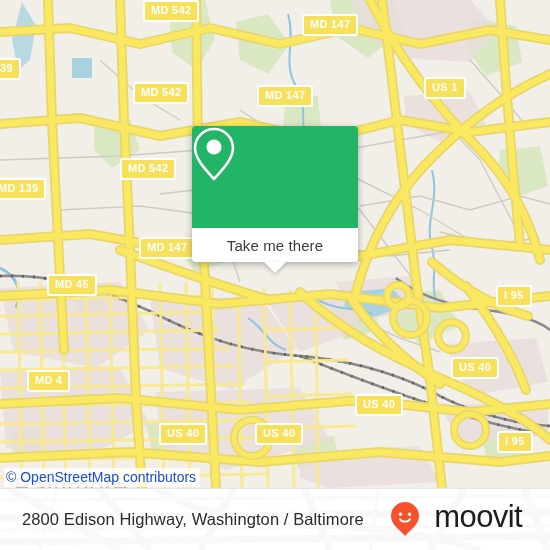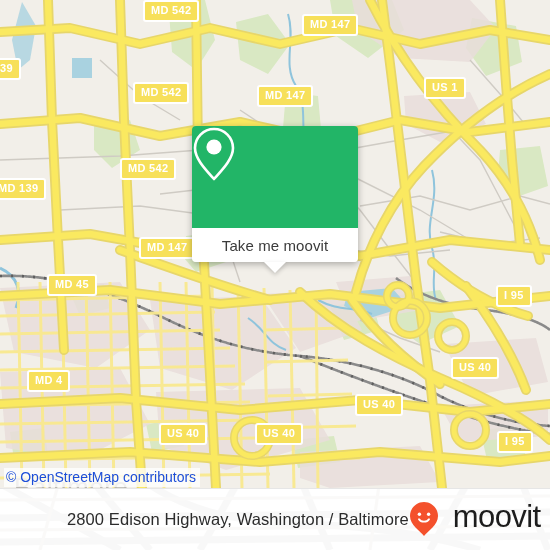--- a/index.html
+++ b/index.html
@@ -104,21 +104,20 @@
     display:flex;align-items:center;
     padding:0 14px 0 22px;
     box-sizing:border-box;
   }
   #footer-address{
     font-size:16.5px;
     color:#2b2b2b;
     white-space:nowrap;
     letter-spacing:.1px;
     flex:1;
-    margin-left:45px;
   }
   #brand{
     display:flex;align-items:flex-start;gap:14px;
     margin-right:14px;
   }
   #brand-word{
     font-size:31px;
     color:#1d1d1d;
     letter-spacing:-.6px;
     line-height:1;
@@ -327,21 +326,21 @@
     <div class="osm-credit">© OpenStreetMap contributors</div>
 
     <div id="callout">
       <div id="callout-head">
         <svg width="44" height="56" viewBox="0 0 44 56">
           <path d="M22 3 C11.5 3 3 11.5 3 22 C3 33 14 44 22 53 C30 44 41 33 41 22 C41 11.5 32.5 3 22 3 Z" fill="none" stroke="#ffffff" stroke-width="2.6" stroke-linejoin="round"></path>
           <circle cx="22" cy="21" r="7.6" fill="#ffffff"></circle>
         </svg>
       </div>
       <div id="callout-foot">
-        <span class="label">Take me moovit</span>
+        <span class="label">Take me there</span>
         <span id="callout-tail"></span>
       </div>
     </div>
 
   </div>
 
   <div id="footer">
     <svg id="footer-watermark" viewBox="0 0 550 62">
       <rect x="0" y="0" width="550" height="62" fill="#ffffff"></rect>
       <g stroke="#f3f3f2" stroke-width="7" fill="none">

